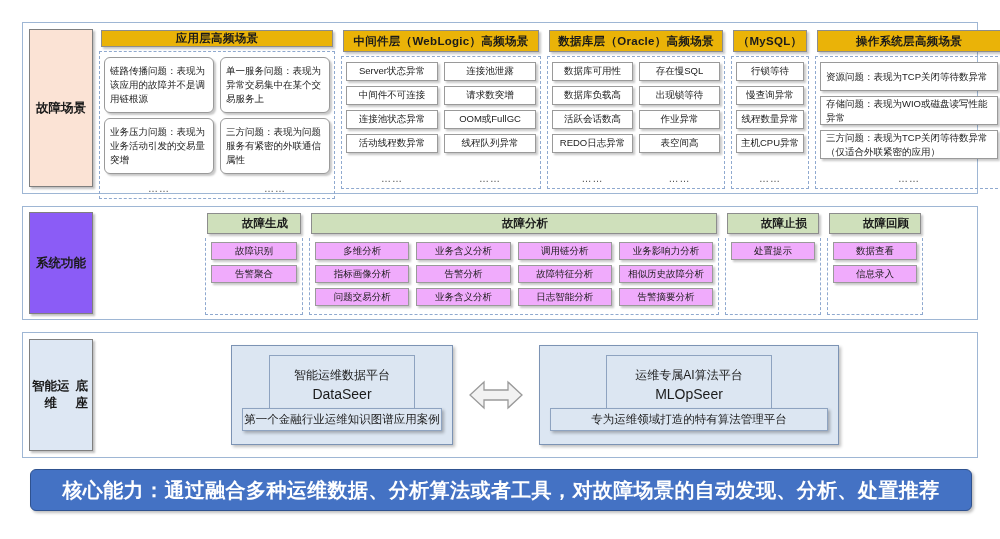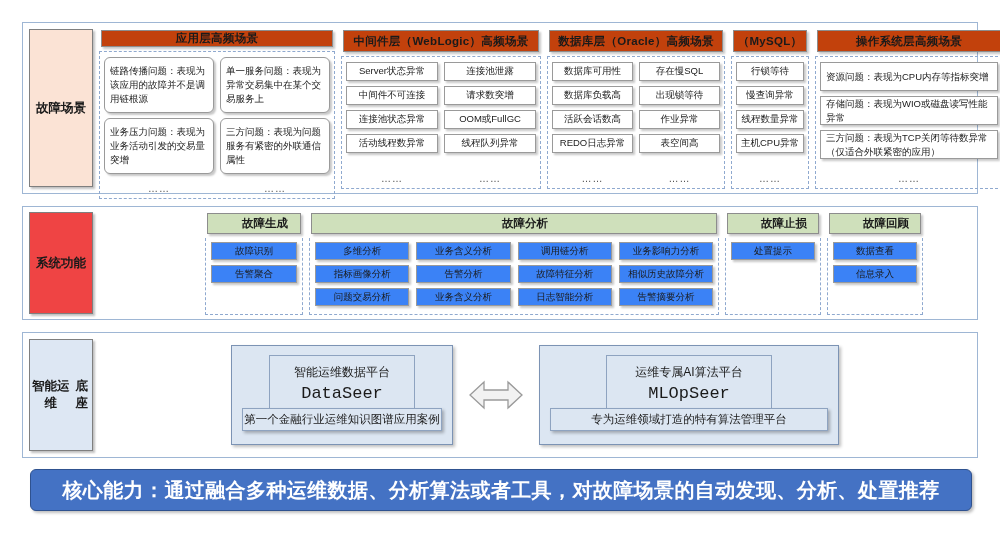--- a/index.html
+++ b/index.html
@@ -25,21 +25,21 @@
     box-sizing:border-box;
     border:1px solid #7f7f7f;
     display:flex;align-items:center;justify-content:center;
     text-align:center;
     font-size:12.5px;
     font-weight:bold;
     line-height:1.35;
     box-shadow:2px 2px 2px rgba(0,0,0,.25);
   }
   .label-peach{background:#fbe3d5;}
-  .label-green{background:#ef4444;}
+  .label-green{background:#8b5cf6;}
   .label-blue{background:#dde7f3;}
 
   .row-body{position:relative;flex:1;}
 
   
   #row-scenario{left:22px;top:22px;width:956px;height:172px;}
   #row-scenario .row-label{width:64px;margin:6px 0 6px 6px;}
 
   .scn-cols{
     position:absolute;inset:0;
@@ -47,21 +47,21 @@
     padding:4px 6px 4px 6px;
     box-sizing:border-box;
     gap:6px;
   }
   .scn-col{
     display:flex;flex-direction:column;
     box-sizing:border-box;
   }
   .scn-head{
     box-sizing:border-box;
-    background:#c2410c;
+    background:#eab308;
     border:1px solid #8d8d8d;
     box-shadow:2px 2px 2px rgba(0,0,0,.22);
     height:22px;
     display:flex;align-items:center;justify-content:center;
     font-size:11.5px;font-weight:bold;
     letter-spacing:.3px;
     margin:3px 2px 4px 2px;
   }
   .scn-body{
     flex:1;
@@ -144,21 +144,21 @@
     border:1px dashed #8fa9cf;
     border-top:none;
     box-sizing:border-box;
     padding:4px 5px;
     display:flex;gap:7px;
   }
   .fn-subcol{flex:1;display:flex;flex-direction:column;gap:5px;min-width:0;}
   .fn-chip{
     box-sizing:border-box;
     border:1px solid #9a9a9a;
-    background:#3b82f6;
+    background:#f0abfc;
     box-shadow:2px 2px 2px rgba(0,0,0,.22);
     font-size:9.5px;
     height:18px;
     display:flex;align-items:center;justify-content:center;
     white-space:nowrap;
   }
 
   
   #row-base{left:22px;top:332px;width:956px;height:126px;}
   #row-base .row-label{width:64px;margin:6px 0 6px 6px;}
@@ -185,21 +185,21 @@
     background:#dce6f2;
     border:1px solid #8ea3c0;
     width:146px;
     margin-top:9px;
     height:60px;
     display:flex;flex-direction:column;align-items:center;justify-content:center;
     font-size:12px;font-weight:normal;line-height:1.5;
     text-align:right;
   }
   .platform.wide .plat-title{width:166px;}
-  .plat-title .en{font-size:17px;font-family:Liberation Mono, monospace;}
+  .plat-title .en{font-size:14px;}
   .plat-caption{
     box-sizing:border-box;
     background:#dce6f2;
     border:1px solid #8ea3c0;
     box-shadow:2px 2px 3px rgba(0,0,0,.28);
     position:absolute;
     left:10px;right:10px;
     bottom:13px;
     height:23px;
     display:flex;align-items:center;justify-content:center;
@@ -296,21 +296,21 @@
                 <div class="chip">线程数量异常</div>
                 <div class="chip">主机CPU异常</div>
                 <div class="dots">……</div>
               </div>
             </div>
           </div>
           <div class="scn-col" style="width: 188px; flex: 0 0 auto;">
             <div class="scn-head">操作系统层高频场景</div>
             <div class="scn-body">
               <div class="scn-subcol">
-                <div class="chip tall2">资源问题：表现为CPU内存等指标突增</div>
+                <div class="chip tall2">资源问题：表现为TCP关闭等待数异常</div>
                 <div class="chip tall2">存储问题：表现为WIO或磁盘读写性能异常</div>
                 <div class="chip tall2">三方问题：表现为TCP关闭等待数异常（仅适合外联紧密的应用）</div>
                 <div class="dots">……</div>
               </div>
             </div>
           </div>
         </div>
     </div>
   </div>
 

